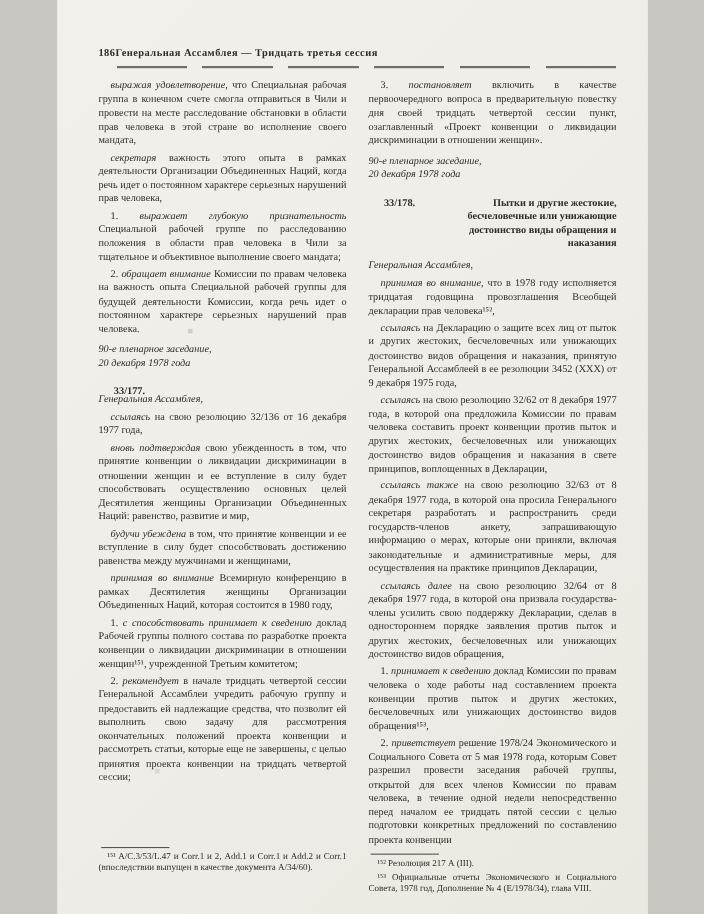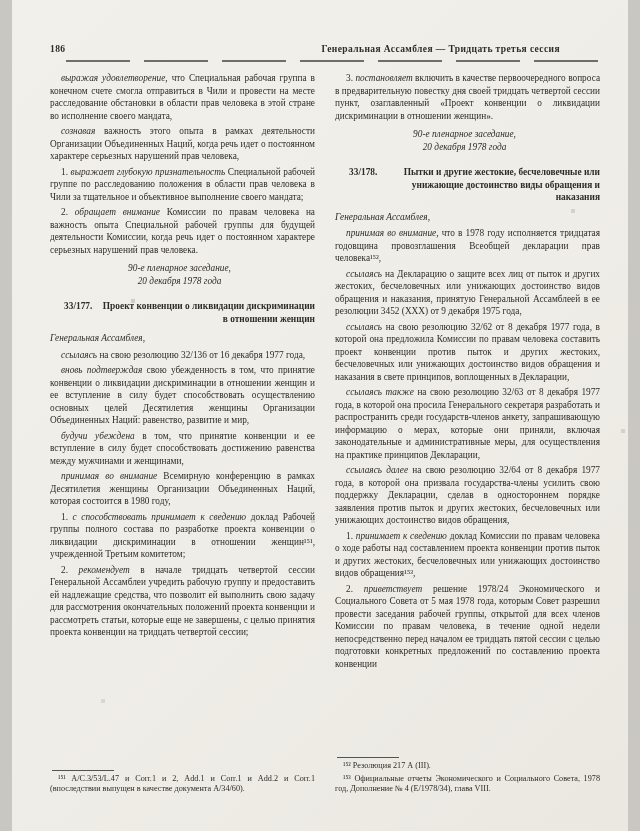--- a/index.html
+++ b/index.html
@@ -1,56 +1,56 @@
 <!DOCTYPE html>
 <html lang="ru"><head>
 <meta charset="utf-8">
 <style>
   html,body{margin:0;padding:0;}
   body{background:#c9c7c1;font-family:"Liberation Serif","DejaVu Serif",serif;}
   .page{
     position:relative;
-    width:616px;height:831px;
+    width:537px;height:831px;
     margin:0 auto;
     background:linear-gradient(135deg,#f2f0ea 0%,#efede7 55%,#eae8e1 100%);
     color:#2e2c27;
     overflow:hidden;
     text-decoration:underline;
   }
   .noise{position:absolute;left:0;top:0;width:2px;height:2px;background:transparent;
     box-shadow:120px 300px 0 1px rgba(60,58,52,.18), 300px 520px 0 1px rgba(60,58,52,.12),
     560px 210px 0 1px rgba(60,58,52,.15), 90px 700px 0 1px rgba(60,58,52,.12),
     430px 640px 0 1px rgba(60,58,52,.10), 610px 430px 0 1px rgba(60,58,52,.14);}
   .header{
     position:absolute;top:44px;left:38px;right:28px;
     display:flex;align-items:baseline;
     font-size:9.5px;font-weight:bold;letter-spacing:.4px;
   }
   .page-num{flex:0 0 auto;}
-  .header-title{flex:1 1 auto;text-align:right;padding-right:40px;}
+  .header-title{flex:1 1 auto;text-align:left;padding-right:40px;}
   .header-rule{
     position:absolute;top:60px;left:54px;right:24px;height:2px;
     background:repeating-linear-gradient(to right,#45433e 0 64px,rgba(0,0,0,0) 64px 78px);
     opacity:.75;
   }
   .columns{
     position:absolute;top:72px;left:38px;right:28px;bottom:34px;
     display:flex;gap:20px;
   }
   .col{flex:1 1 0;display:flex;flex-direction:column;min-width:0;}
   p.para{
     margin:0 0 3px 0;
     font-size:9.3px;line-height:12.5px;
     text-align:justify;text-indent:11px;
   }
   p.para .pnum{font-style:normal;}
   p.para .pnum:empty{display:none;}
   p.para i{font-style:italic;}
   .session{
-    margin:3px 0 6px 0;text-align:center;font-style:italic;
+    margin:3px 0 6px 0;text-align:left;font-style:italic;
     font-size:9.3px;line-height:12.5px;padding-right:6px;
   }
   .res-heading{
     position:relative;margin:7px 0 5px 0;
     font-weight:bold;font-size:9.4px;line-height:12.5px;
     padding-left:52px;text-align:right;
   }
   .res-num{position:absolute;left:14px;top:0;}
   .assembly{
     margin:2px 0 4px 0;font-style:italic;font-size:9.3px;line-height:12.5px;
@@ -71,32 +71,31 @@
   <div class="header">
     <span class="page-num">186</span>
     <span class="header-title">Генеральная Ассамблея — Тридцать третья сессия</span>
   </div>
   <div class="header-rule"></div>
 
   <div class="columns">
 
     <div class="col">
       <p class="para"> <i>выражая удовлетворение,</i> <span>что Специальная рабочая группа в конечном счете смогла отправиться в Чили и провести на месте расследование обстановки в области прав человека в этой стране во исполнение своего мандата,</span></p>
-      <p class="para"> <i>сознавая</i> <span>важность этого опыта в рамках деятельности Организации Объединенных Наций, когда речь идет о постоянном характере серьезных нарушений прав человека,</span></p>
+      <p class="para"> <i>секретаря</i> <span>важность этого опыта в рамках деятельности Организации Объединенных Наций, когда речь идет о постоянном характере серьезных нарушений прав человека,</span></p>
       <p class="para"><span class="pnum">1.</span> <i>выражает глубокую признательность</i> <span>Специальной рабочей группе по расследованию положения в области прав человека в Чили за тщательное и объективное выполнение своего мандата;</span></p>
       <p class="para"><span class="pnum">2.</span> <i>обращает внимание</i> <span>Комиссии по правам человека на важность опыта Специальной рабочей группы для будущей деятельности Комиссии, когда речь идет о постоянном характере серьезных нарушений прав человека.</span></p>
 
       <div class="session">
         <div>90-е пленарное заседание,</div>
         <div>20 декабря 1978 года</div>
       </div>
 
       <div class="res-heading">
         <span class="res-num">33/177.</span>
-        <span>Проект конвенции о ликвидации дискриминации в отношении женщин</span>
       </div>
 
       <div class="assembly">Генеральная Ассамблея,</div>
 
       <p class="para"> <i>ссылаясь</i> <span>на свою резолюцию 32/136 от 16 декабря 1977 года,</span></p>
       <p class="para"> <i>вновь подтверждая</i> <span>свою убежденность в том, что принятие конвенции о ликвидации дискриминации в отношении женщин и ее вступление в силу будет способствовать осуществлению основных целей Десятилетия женщины Организации Объединенных Наций: равенство, развитие и мир,</span></p>
       <p class="para"> <i>будучи убеждена</i> <span>в том, что принятие конвенции и ее вступление в силу будет способствовать достижению равенства между мужчинами и женщинами,</span></p>
       <p class="para"> <i>принимая во внимание</i> <span>Всемирную конференцию в рамках Десятилетия женщины Организации Объединенных Наций, которая состоится в 1980 году,</span></p>
       <p class="para"><span class="pnum">1.</span> <i>с способствовать принимает к сведению</i> <span>доклад Рабочей группы полного состава по разработке проекта конвенции о ликвидации дискриминации в отношении женщин¹⁵¹, учрежденной Третьим комитетом;</span></p>
       <p class="para"><span class="pnum">2.</span> <i>рекомендует</i> <span>в начале тридцать четвертой сессии Генеральной Ассамблеи учредить рабочую группу и предоставить ей надлежащие средства, что позволит ей выполнить свою задачу для рассмотрения окончательных положений проекта конвенции и рассмотреть статьи, которые еще не завершены, с целью принятия проекта конвенции на тридцать четвертой сессии;</span></p>

